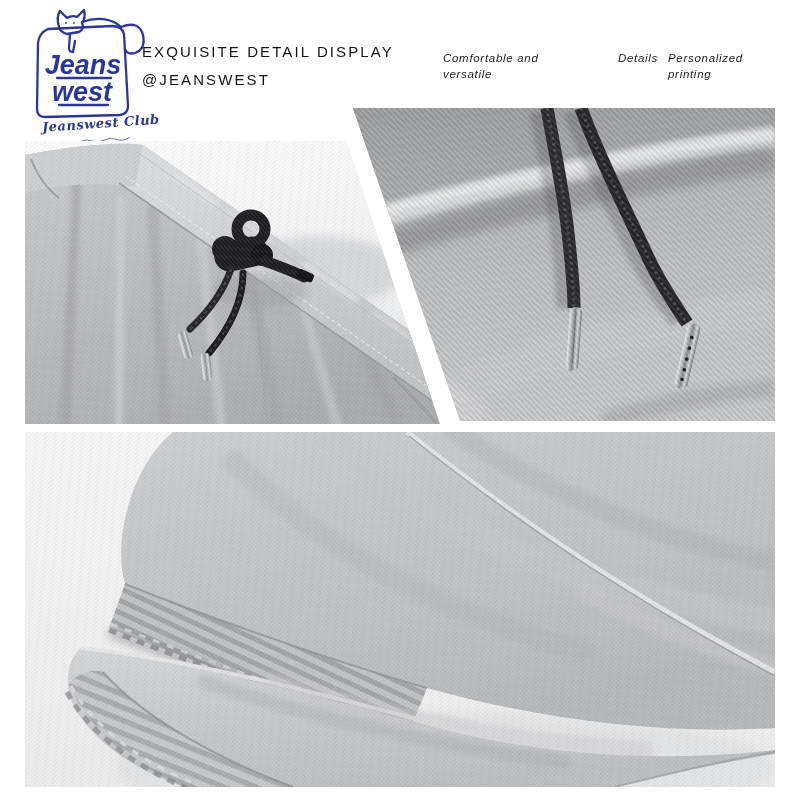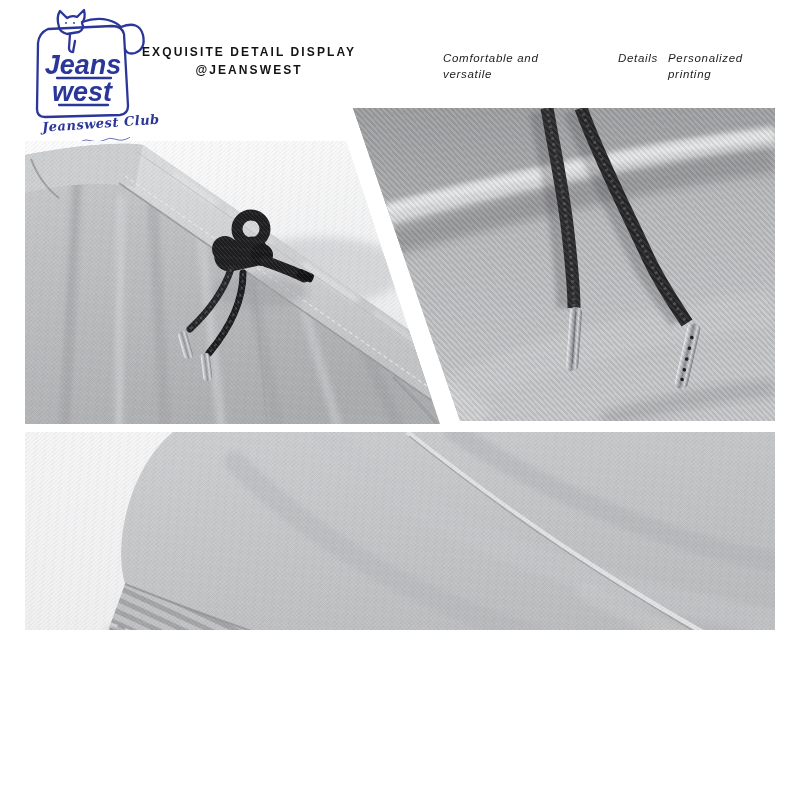--- a/index.html
+++ b/index.html
@@ -1,37 +1,37 @@
 <!DOCTYPE html>
 <html style="--brand-blue: #2b3699; --text-black: #141414; --cord-black: #1f1f21; --fabric-gray: #b6b7b9; --fabric-light: #d8d9da; --fabric-dark: #939496; --photo-bg: #f2f2f3; --aglet-silver: #b9bec3;"><head>
 <meta charset="utf-8">
 <style>
   html,body { margin:0; padding:0; background:#ffffff; }
   .canvas {
-    position:relative; width:800px; height:630px; background:#ffffff;
+    position:relative; width:800px; height:800px; background:#ffffff;
     overflow:hidden; font-family:"Liberation Sans", sans-serif;
   }
   
   .logo { position:absolute; left:26px; top:4px; width:140px; height:145px; }
   .logo-mark { position:absolute; left:0; top:0; }
   .logo-stroke { stroke:var(--brand-blue,#2b3699); fill:none; stroke-width:2.3;
                  stroke-linecap:round; stroke-linejoin:round; }
   .logo-text { fill:var(--brand-blue,#2b3699); font-family:"Liberation Sans",sans-serif;
                font-style:italic; font-weight:bold; }
   .logo-script {
     position:absolute; left:16px; top:112px; width:110px; text-align:center;
     font-family:"DejaVu Serif", serif; font-style:italic; font-weight:bold;
     color:var(--brand-blue,#2b3699); font-size:13px; transform:rotate(-4deg);
     letter-spacing:0.5px; white-space:nowrap;
   }
   .logo-fineprint { position:absolute; left:52px; top:132px; transform:rotate(-4deg); }
   
   .title-block { position:absolute; left:142px; top:44px; color:var(--text-black,#141414); }
-  .title-line { font-size:12px; font-weight:bold; letter-spacing:2.1px; line-height:16px; }
-  .title-line + .title-line { margin-top:2px;text-align:center; }
+  .title-line { font-size:15px; font-weight:normal; letter-spacing:2.1px; line-height:16px; }
+  .title-line + .title-line { margin-top:12px; }
   .feature-label {
     position:absolute; top:50px; font-size:11.5px; font-weight:normal; font-style:italic;
     letter-spacing:0.7px; line-height:16px; color:#1c1c1c; white-space:pre-line;
   }
   .feature-1 { left:443px; } .feature-2 { left:618px; } .feature-3 { left:668px; }
   
   .photo { position:absolute; margin:0; overflow:hidden; }
   .photo svg { position:absolute; left:0; top:0; }
   .photo-waistband {
     left:25px; top:141px; width:430px; height:283px;

